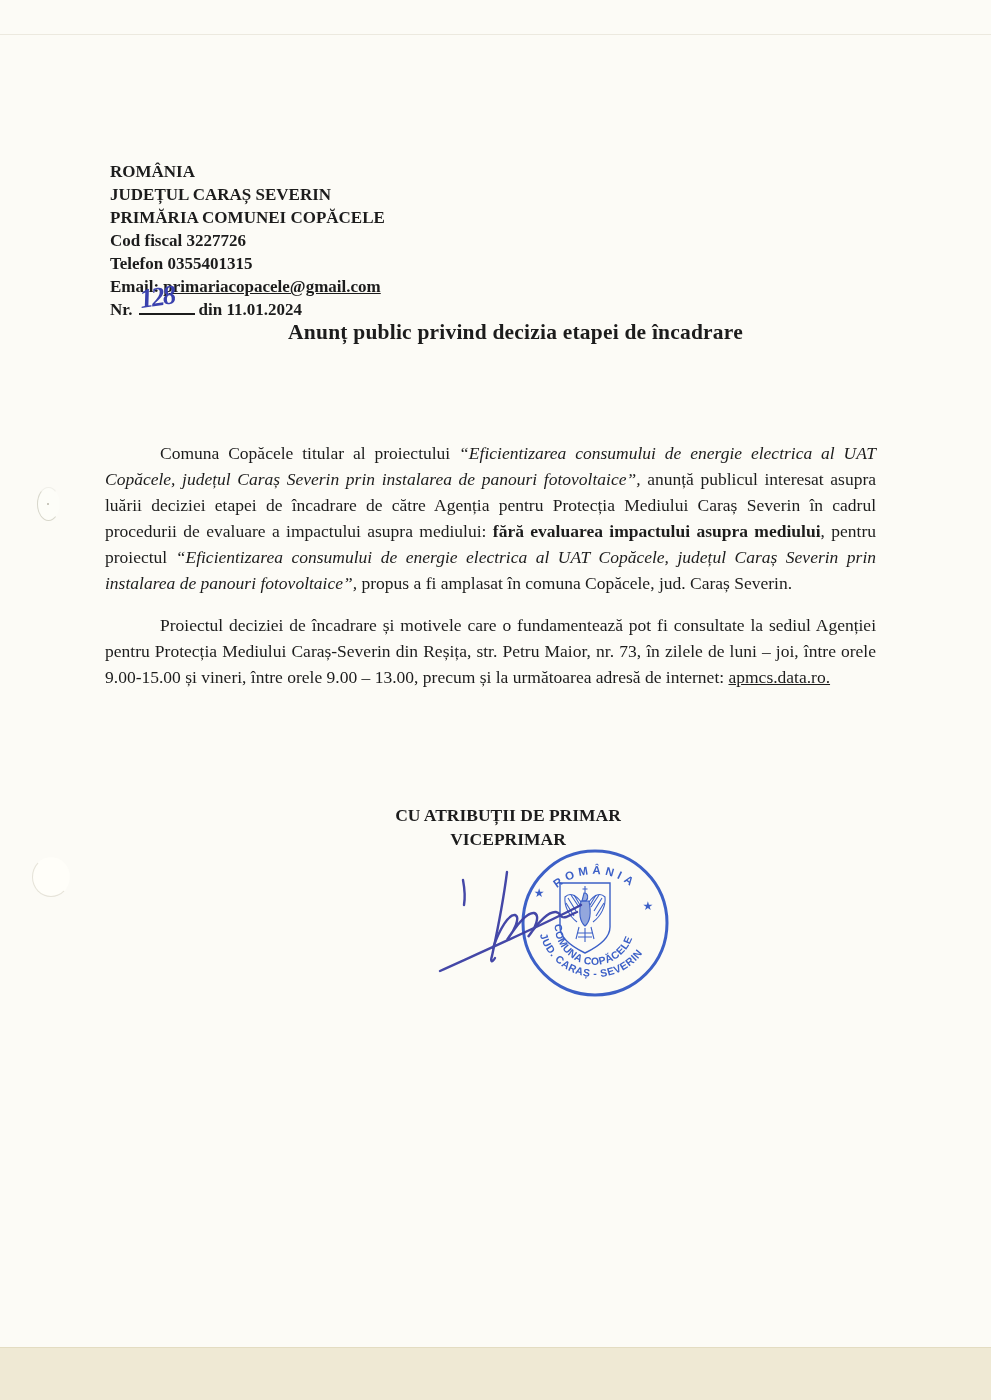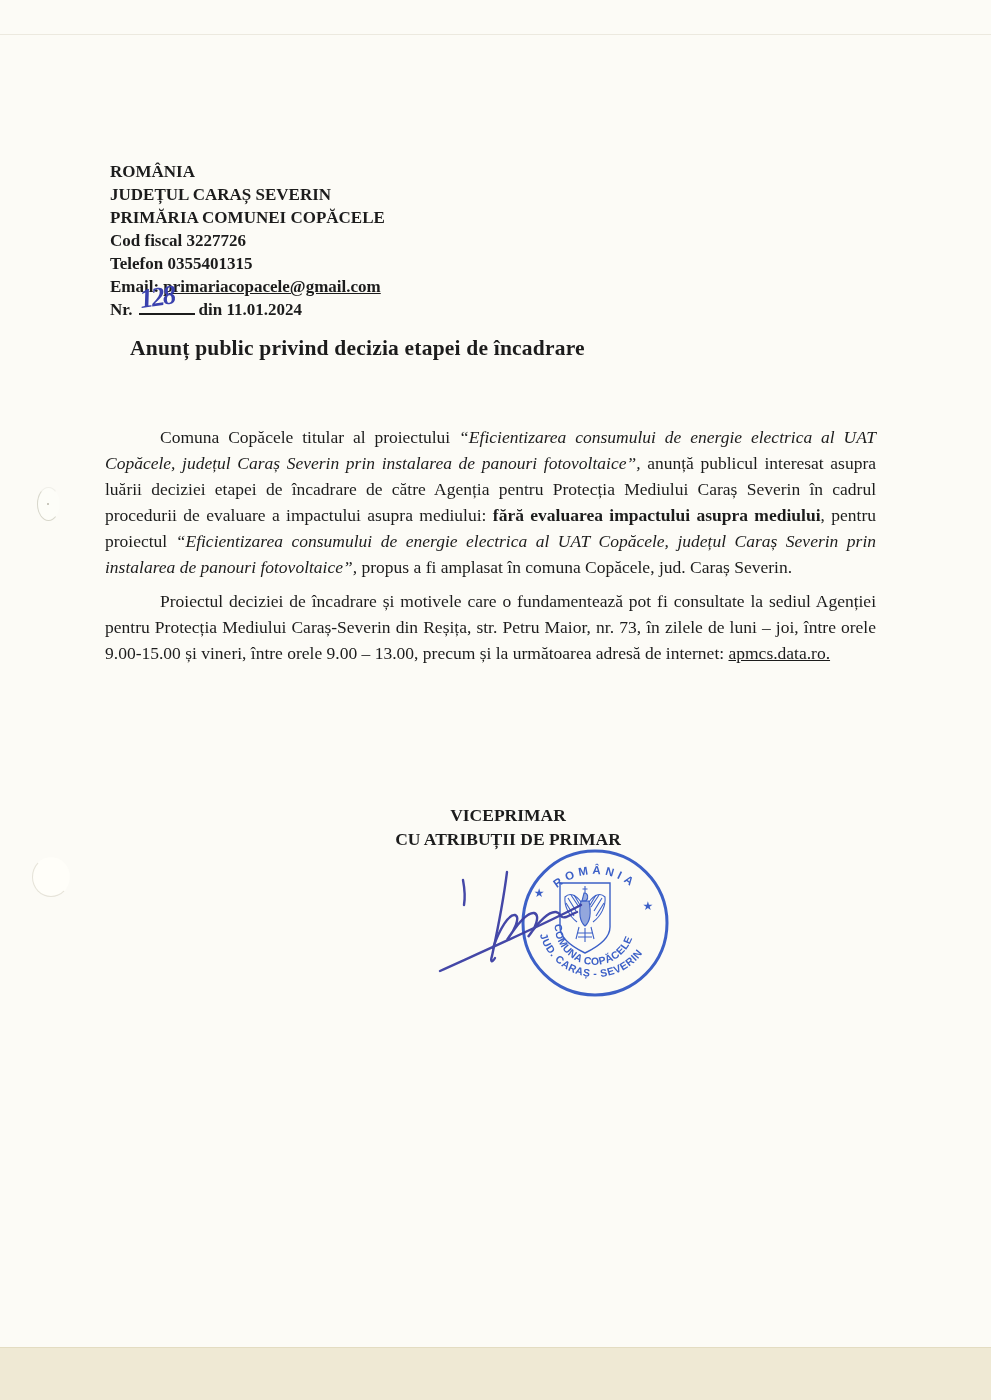--- a/index.html
+++ b/index.html
@@ -22,29 +22,29 @@
   .letterhead .u{text-decoration:underline;text-align:right;}
   .nr-line{position:relative;}
   .nr-blank{display:inline-block;width:56px;border-bottom:2px solid #1c1c1c;height:15px;position:relative;vertical-align:baseline;margin:0 4px 0 6px;}
   .handwritten-svg{position:absolute;left:-6px;top:-22px;overflow:visible;}
   .handwritten-svg text{
     font-family:"Liberation Serif", serif;font-style:italic;font-weight:bold;
     font-size:27px;fill:#3a41ae;letter-spacing:-2px;
   }
   
   .doc-title{
-    position:absolute;left:130px;width:771px;top:336px;
-    text-align:left;font-weight:bold;font-size:21.5px;letter-spacing:.2px;
+    position:absolute;left:130px;width:771px;top:320px;
+    text-align:center;font-weight:bold;font-size:21.5px;letter-spacing:.2px;
   }
   
   .body-text{
     position:absolute;left:105px;top:424px;width:771px;
     font-size:17.5px;line-height:26px;text-align:justify;
   }
-  .body-text p{margin:0 0 8px 0;text-indent:55px;}
+  .body-text p{margin:16px 0 8px 0;text-indent:55px;}
   .it{font-style:italic;}
   .b{font-weight:bold;}
   .u{text-decoration:underline;}
   
   .sig-block{position:absolute;left:108px;width:800px;top:804px;text-align:center;line-height:23.5px;}
   .sig-role{font-weight:bold;font-size:17.5px;}
   .sig-name{font-size:17px;}
   
   .stamp-svg{position:absolute;left:517px;top:845px;width:156px;height:156px;opacity:.93;}
   .stamp-sans{font-family:"Liberation Sans", sans-serif;font-weight:bold;}
@@ -72,22 +72,22 @@
   </div>
 
   <div class="doc-title">Anunț public privind decizia etapei de încadrare</div>
 
   <div class="body-text">
     <p><span>Comuna Copăcele titular al proiectului </span><span class="it">“Eficientizarea consumului de energie electrica al UAT Copăcele, județul Caraș Severin prin instalarea de panouri fotovoltaice”,</span><span> anunță publicul interesat asupra luării deciziei etapei de încadrare de către Agenția pentru Protecția Mediului Caraș Severin în cadrul procedurii de evaluare a impactului asupra mediului: </span><span class="b">fără evaluarea impactului asupra mediului</span><span>, pentru proiectul </span><span class="it">“Eficientizarea consumului de energie electrica al UAT Copăcele, județul Caraș Severin prin instalarea de panouri fotovoltaice”,</span><span> propus a fi amplasat în comuna Copăcele, jud. Caraș Severin.</span></p>
     <p><span>Proiectul deciziei de încadrare și motivele care o fundamentează pot fi consultate la sediul Agenției pentru Protecția Mediului Caraș-Severin din Reșița, str. Petru Maior, nr. 73, în zilele de luni – joi, între orele 9.00-15.00 și vineri, între orele 9.00 – 13.00, precum și la următoarea adresă de internet: </span><span class="u">apmcs.data.ro.</span></p>
   </div>
 
   <div class="sig-block">
+    <div class="sig-role">CU ATRIBUȚII DE PRIMAR</div>
     <div class="sig-role">VICEPRIMAR</div>
-    <div class="sig-role">CU ATRIBUȚII DE PRIMAR</div>
   </div>
 
   <svg class="stamp-svg" viewBox="-78 -78 156 156">
     <g fill="none" stroke="#2e55c4" stroke-width="3">
       <circle cx="0" cy="0" r="72"></circle>
     </g>
     <defs>
       <path id="arcTop" d="M -57,8 A 57 57 0 0 1 57,8"></path>
       <path id="arcBottomOuter" d="M -58,-4 A 58 58 0 0 0 58,-4"></path>
       <path id="arcBottomInner" d="M -40,2 A 40 40 0 0 0 40,2"></path>

